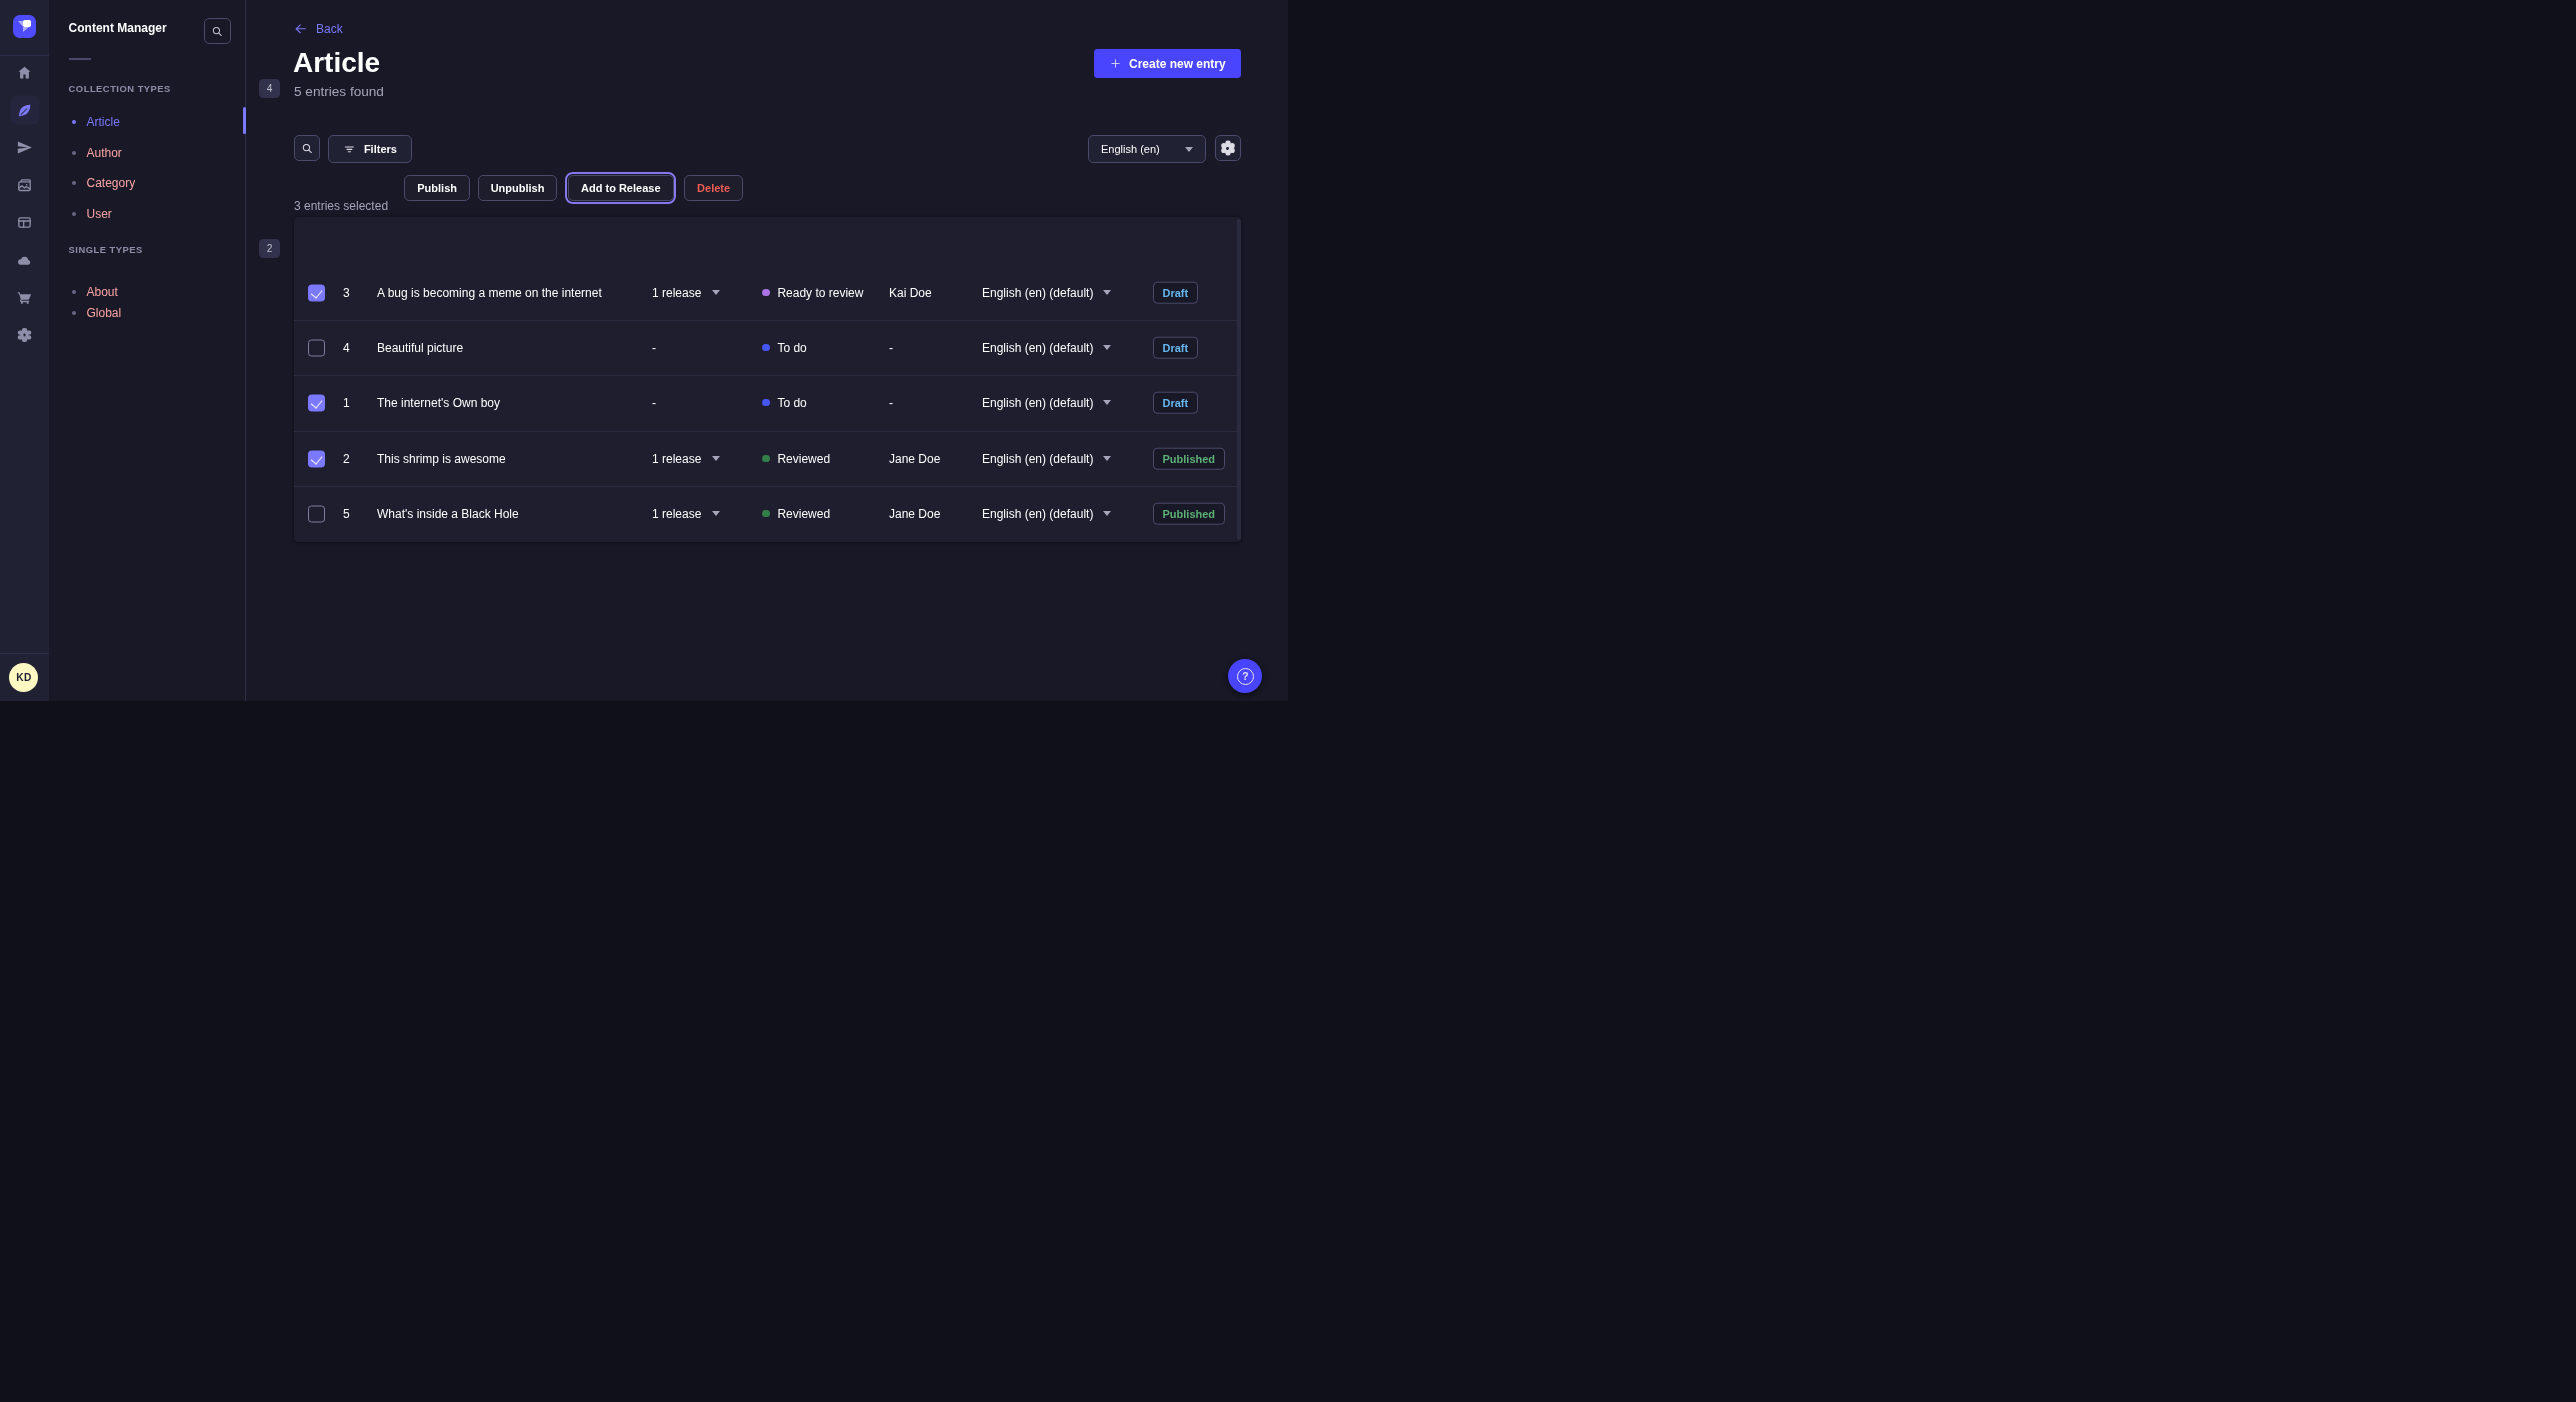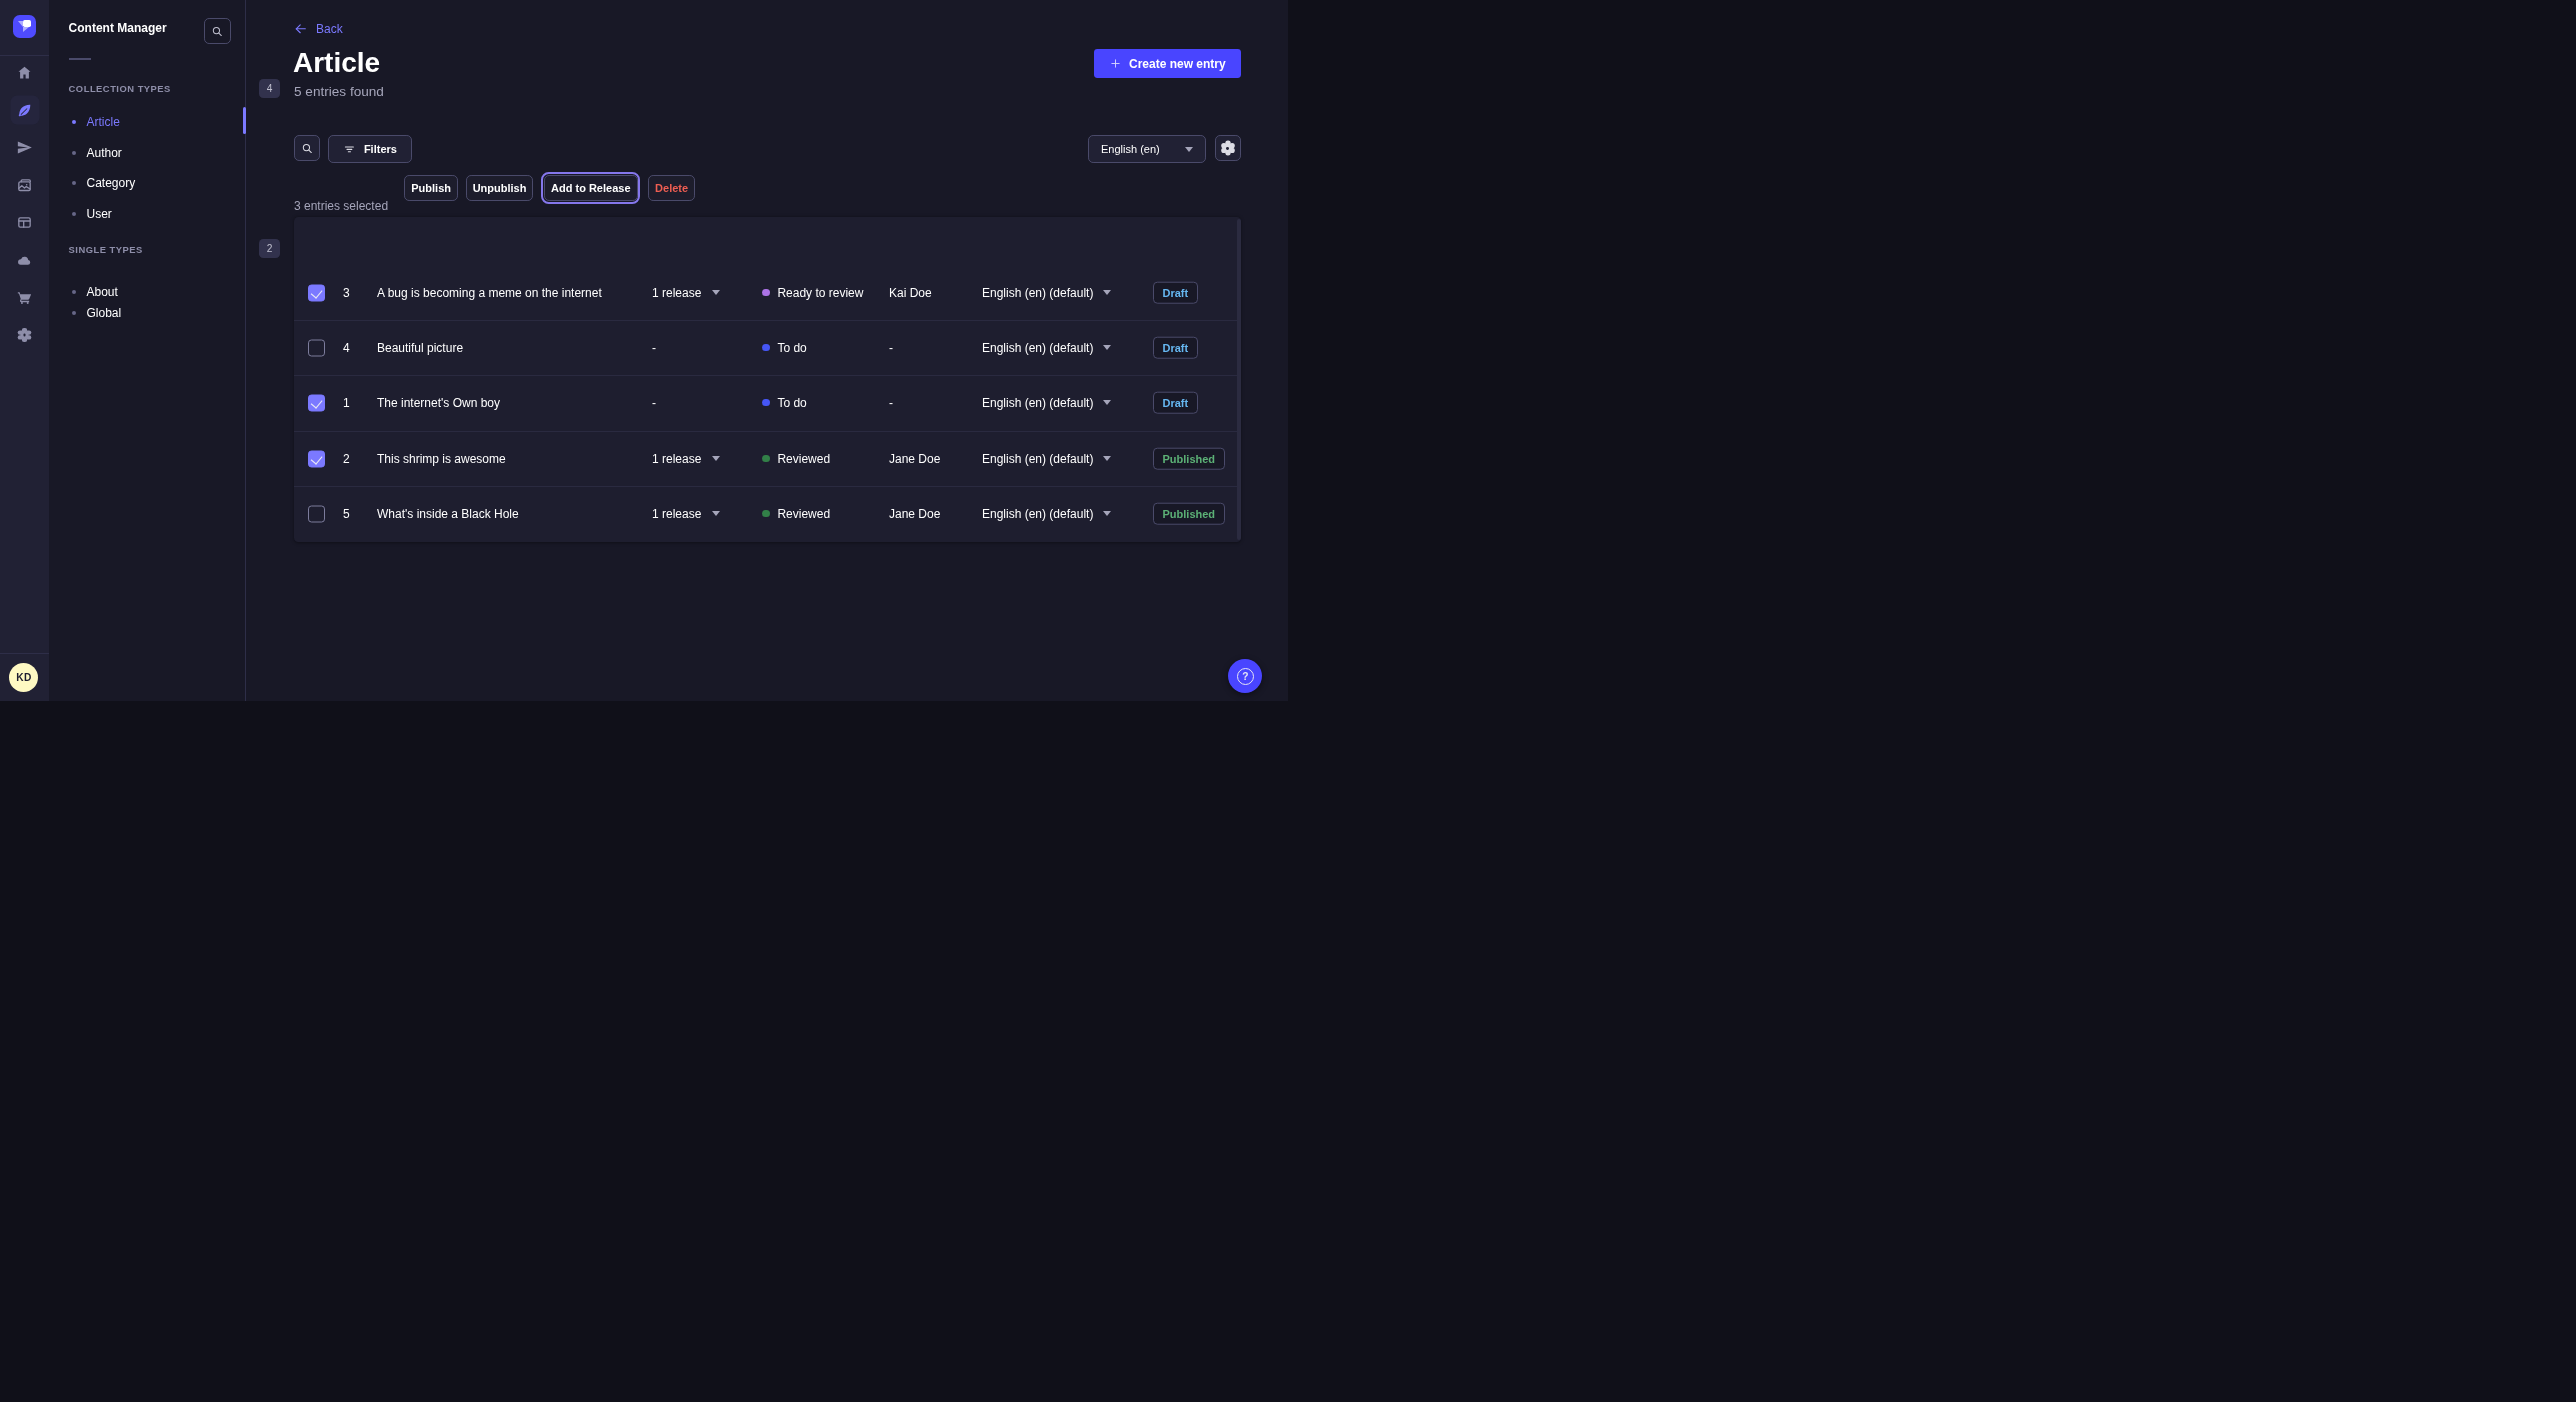--- a/index.html
+++ b/index.html
@@ -28,21 +28,21 @@
   .subnav{position:absolute;left:49px;top:0;width:196px;height:100%;background:#181826;border-right:0.9px solid #2e2e48;}
   .subnav-title{position:absolute;left:19.6px;top:21px;font-size:12px;font-weight:bold;color:#fff;}
   .subnav-search{position:absolute;right:14.5px;top:18px;width:26.4px;height:26.4px;border:0.9px solid #4a4a6a;border-radius:5.1px;
                  display:flex;align-items:center;justify-content:center;color:#c0c0cf;background:transparent;}
   .subnav-search svg{width:12.8px;height:12.8px;fill:none;stroke:currentColor;stroke-width:2;stroke-linecap:round;}
   .subnav-divider{position:absolute;left:19.6px;top:58px;width:22px;height:1.7px;background:#4a4a6a;}
   .section-label{position:absolute;left:19.6px;font-size:9.4px;font-weight:bold;letter-spacing:0.5px;color:#8e8ea9;}
   .count-badge{position:absolute;left:210px;width:21px;height:19px;background:#32324d;border-radius:4.3px;
                display:flex;align-items:center;justify-content:center;font-size:10.2px;color:#c0c0cf;}
   .nav-item{position:absolute;left:19.6px;width:162px;height:25.6px;display:flex;align-items:center;gap:10.2px;
-            font-size:12px;color:#ffffff;border-radius:3.4px;}
+            font-size:12px;color:#fca5a5;border-radius:3.4px;}
   .nav-item .bullet{width:4.3px;height:4.3px;border-radius:50%;background:#666687;flex:none;margin-left:3.4px;}
   .nav-item.on{color:#7b79ff;}
   .nav-item.on .bullet{background:#7b79ff;}
   .active-bar{position:absolute;right:-0.9px;top:107px;width:2.6px;height:27px;background:#7b79ff;border-radius:1.7px;}
 
   
   .main{position:absolute;left:245px;top:0;right:0;height:100%;}
   .back-link{position:absolute;left:49px;top:22px;display:flex;align-items:center;gap:8.5px;color:#7b79ff;font-size:12px;}
   .back-link svg{width:13.6px;height:13.6px;fill:none;stroke:currentColor;stroke-width:2;stroke-linecap:round;stroke-linejoin:round;}
   .page-title{position:absolute;left:48px;top:47px;font-size:28px;font-weight:bold;color:#fff;margin:0;}
@@ -59,21 +59,21 @@
                background:#212134;border:0.9px solid #4a4a6a;border-radius:5.1px;color:#fff;font-size:11px;font-weight:bold;}
   .filters-btn svg{width:12.8px;height:12.8px;fill:none;stroke:#dcdce4;stroke-width:2;stroke-linecap:round;}
   .locale-select{position:absolute;right:82px;top:135px;height:28px;width:118px;box-sizing:border-box;padding:0 12px;
                  display:flex;align-items:center;justify-content:space-between;background:#212134;border:0.9px solid #4a4a6a;
                  border-radius:5.1px;color:#fff;font-size:11px;}
   .gear-btn{position:absolute;right:47px;top:135px;}
   .caret{width:0;height:0;border-left:4.3px solid transparent;border-right:4.3px solid transparent;border-top:5.1px solid #a5a5ba;}
 
   .selection-row{position:absolute;left:49px;top:175px;height:26.4px;display:flex;align-items:center;}
   .selection-text{font-size:12px;color:#a5a5ba;margin-right:8.5px;margin-top:36px;}
-  .sel-btn{height:26.4px;margin-left:7.7px;padding:0 6px;background:#1d1d2c;border:0.9px solid #4a4a6a;border-radius:5.1px;
+  .sel-btn{height:26.4px;margin-left:7.7px;padding:0 12px;background:#1d1d2c;border:0.9px solid #4a4a6a;border-radius:5.1px;
            color:#fff;font-size:11px;font-weight:bold;}
   .ring{margin-left:7.7px;border:2.6px solid #8577ec;border-radius:7.7px;padding:0.9px;}
   .ring .sel-btn{margin-left:0;}
   .sel-btn.danger{color:#ee5e52;}
 
   
   .table{position:absolute;left:49px;top:217px;width:947px;height:325px;background:#1e1e2f;border-radius:4.3px;
          box-shadow:0 0.9px 3.4px rgba(0,0,0,.4);}
   .table::after{content:'';position:absolute;top:1.7px;right:0;width:4.3px;height:calc(100% - 3.4px);background:#2b2b40;border-radius:2.6px;}
   .thead{position:absolute;left:0;top:0;width:100%;height:48px;border-bottom:0.9px solid #2e2e48;}

